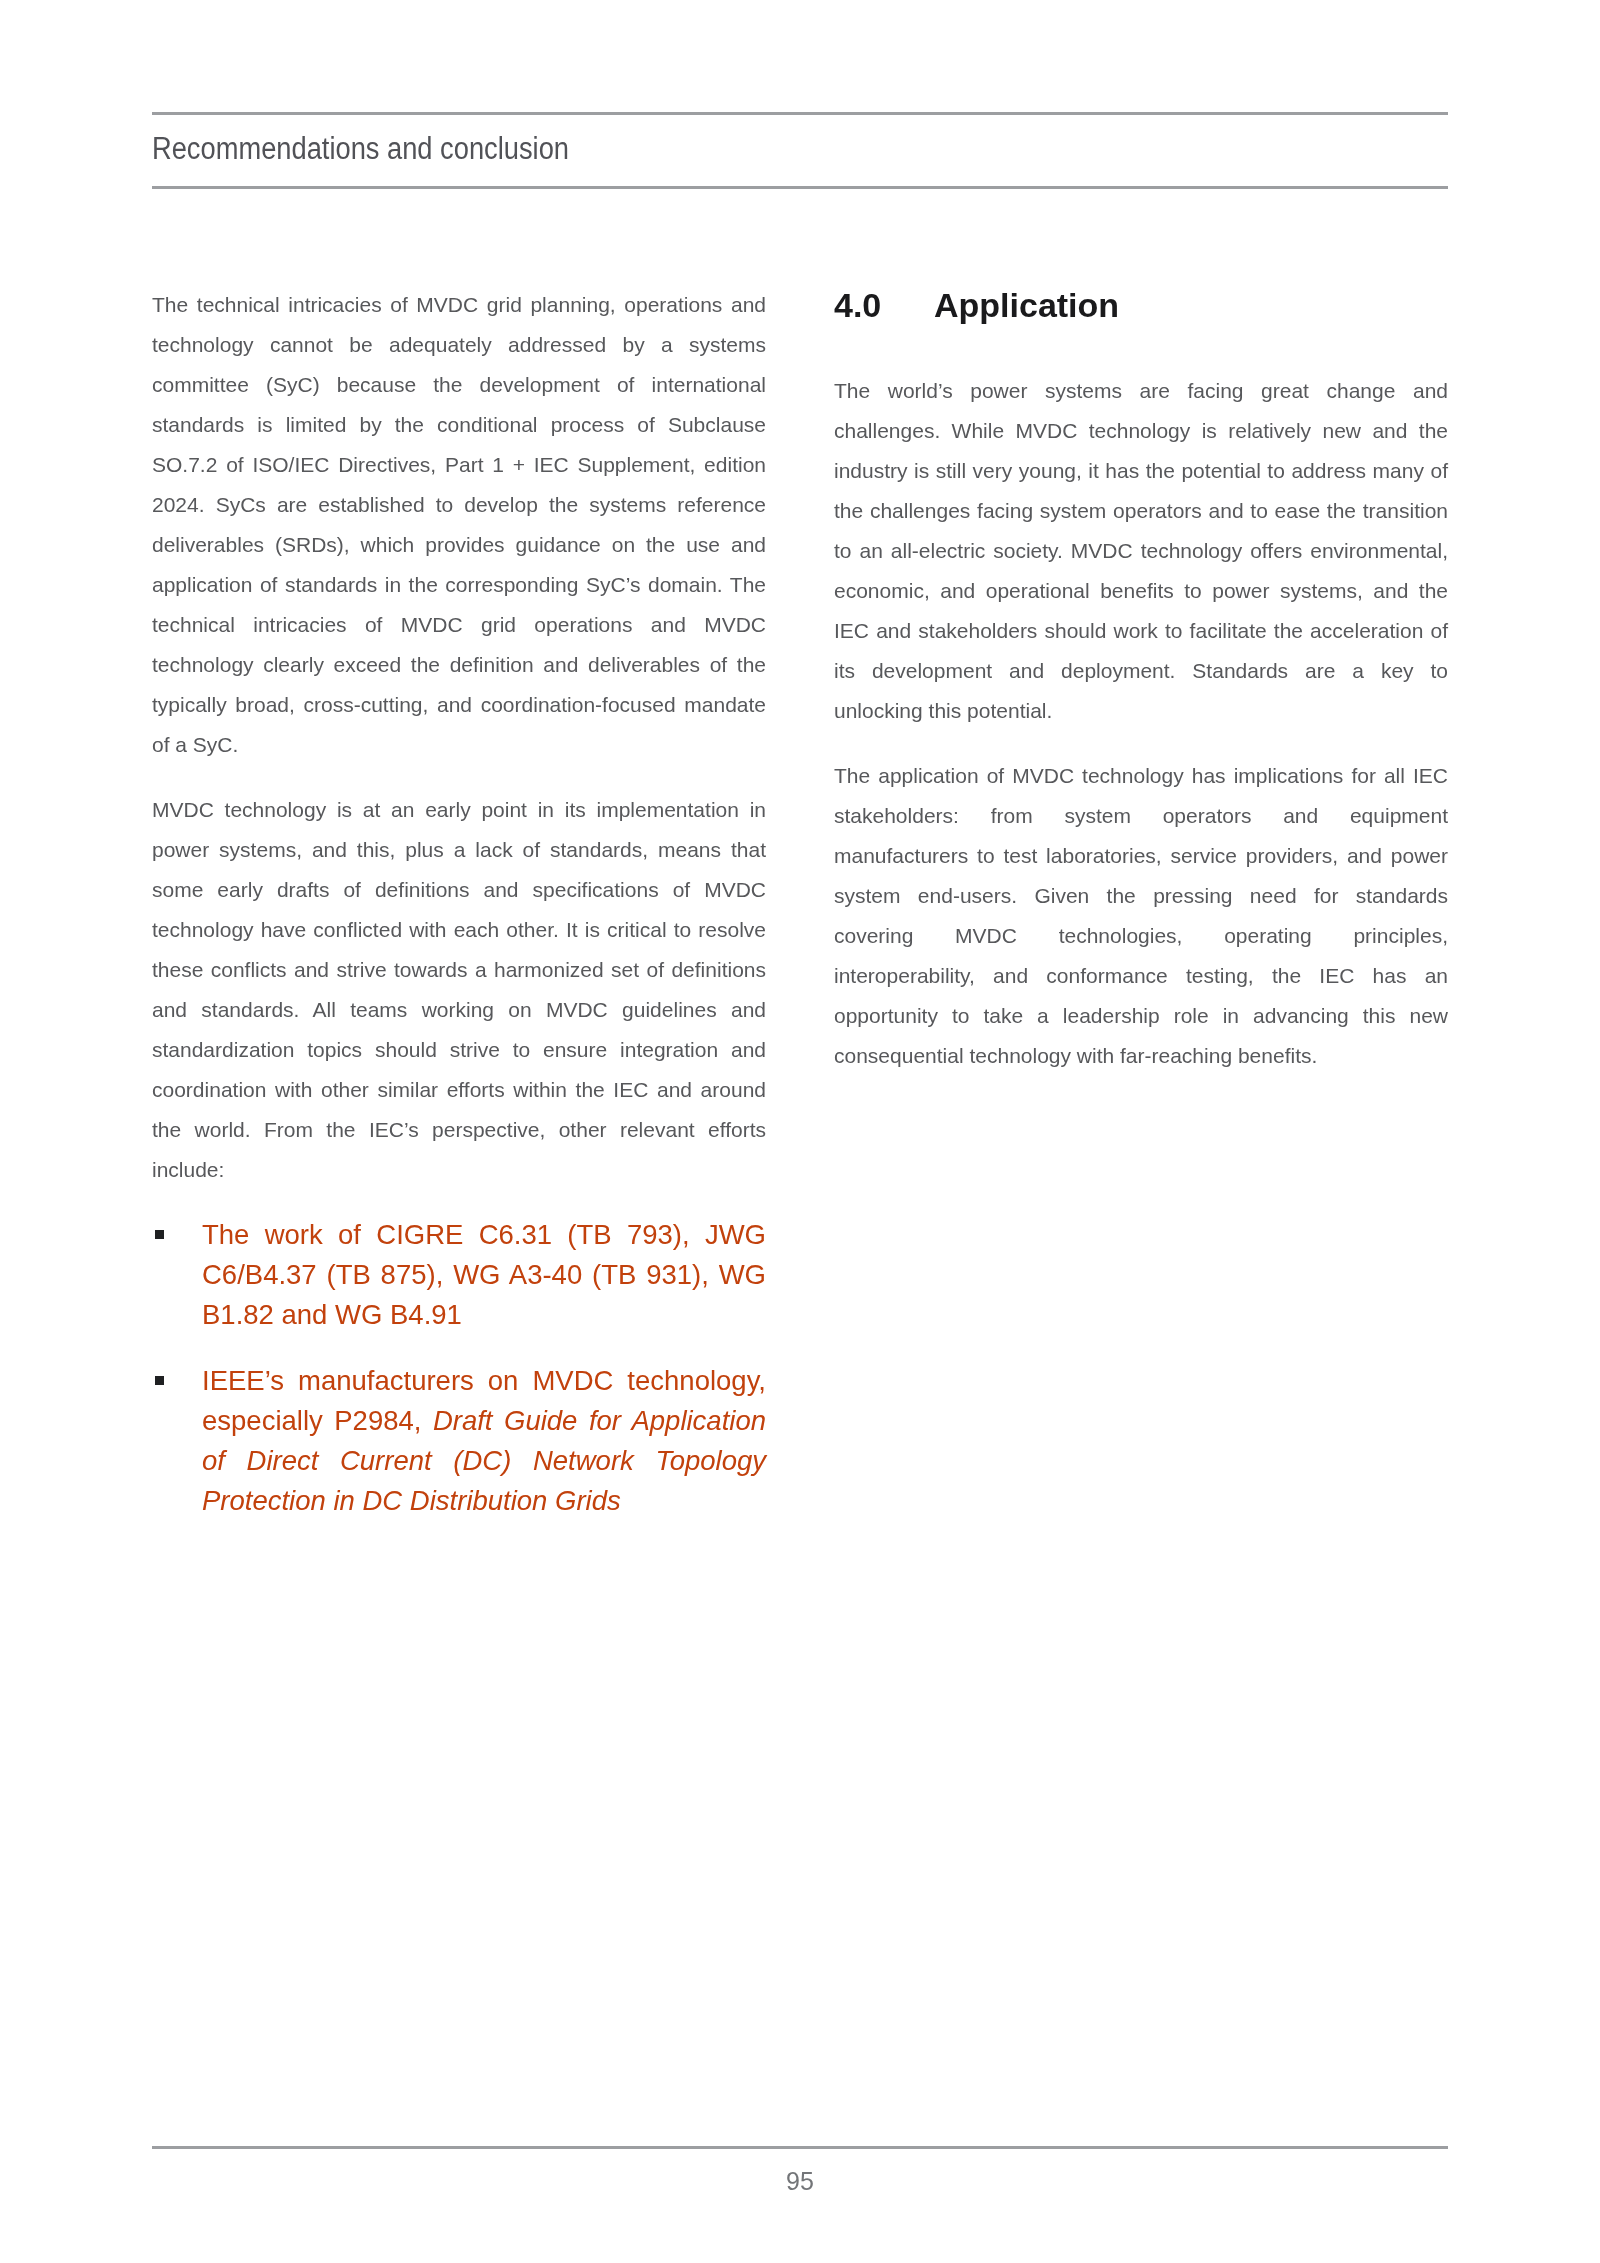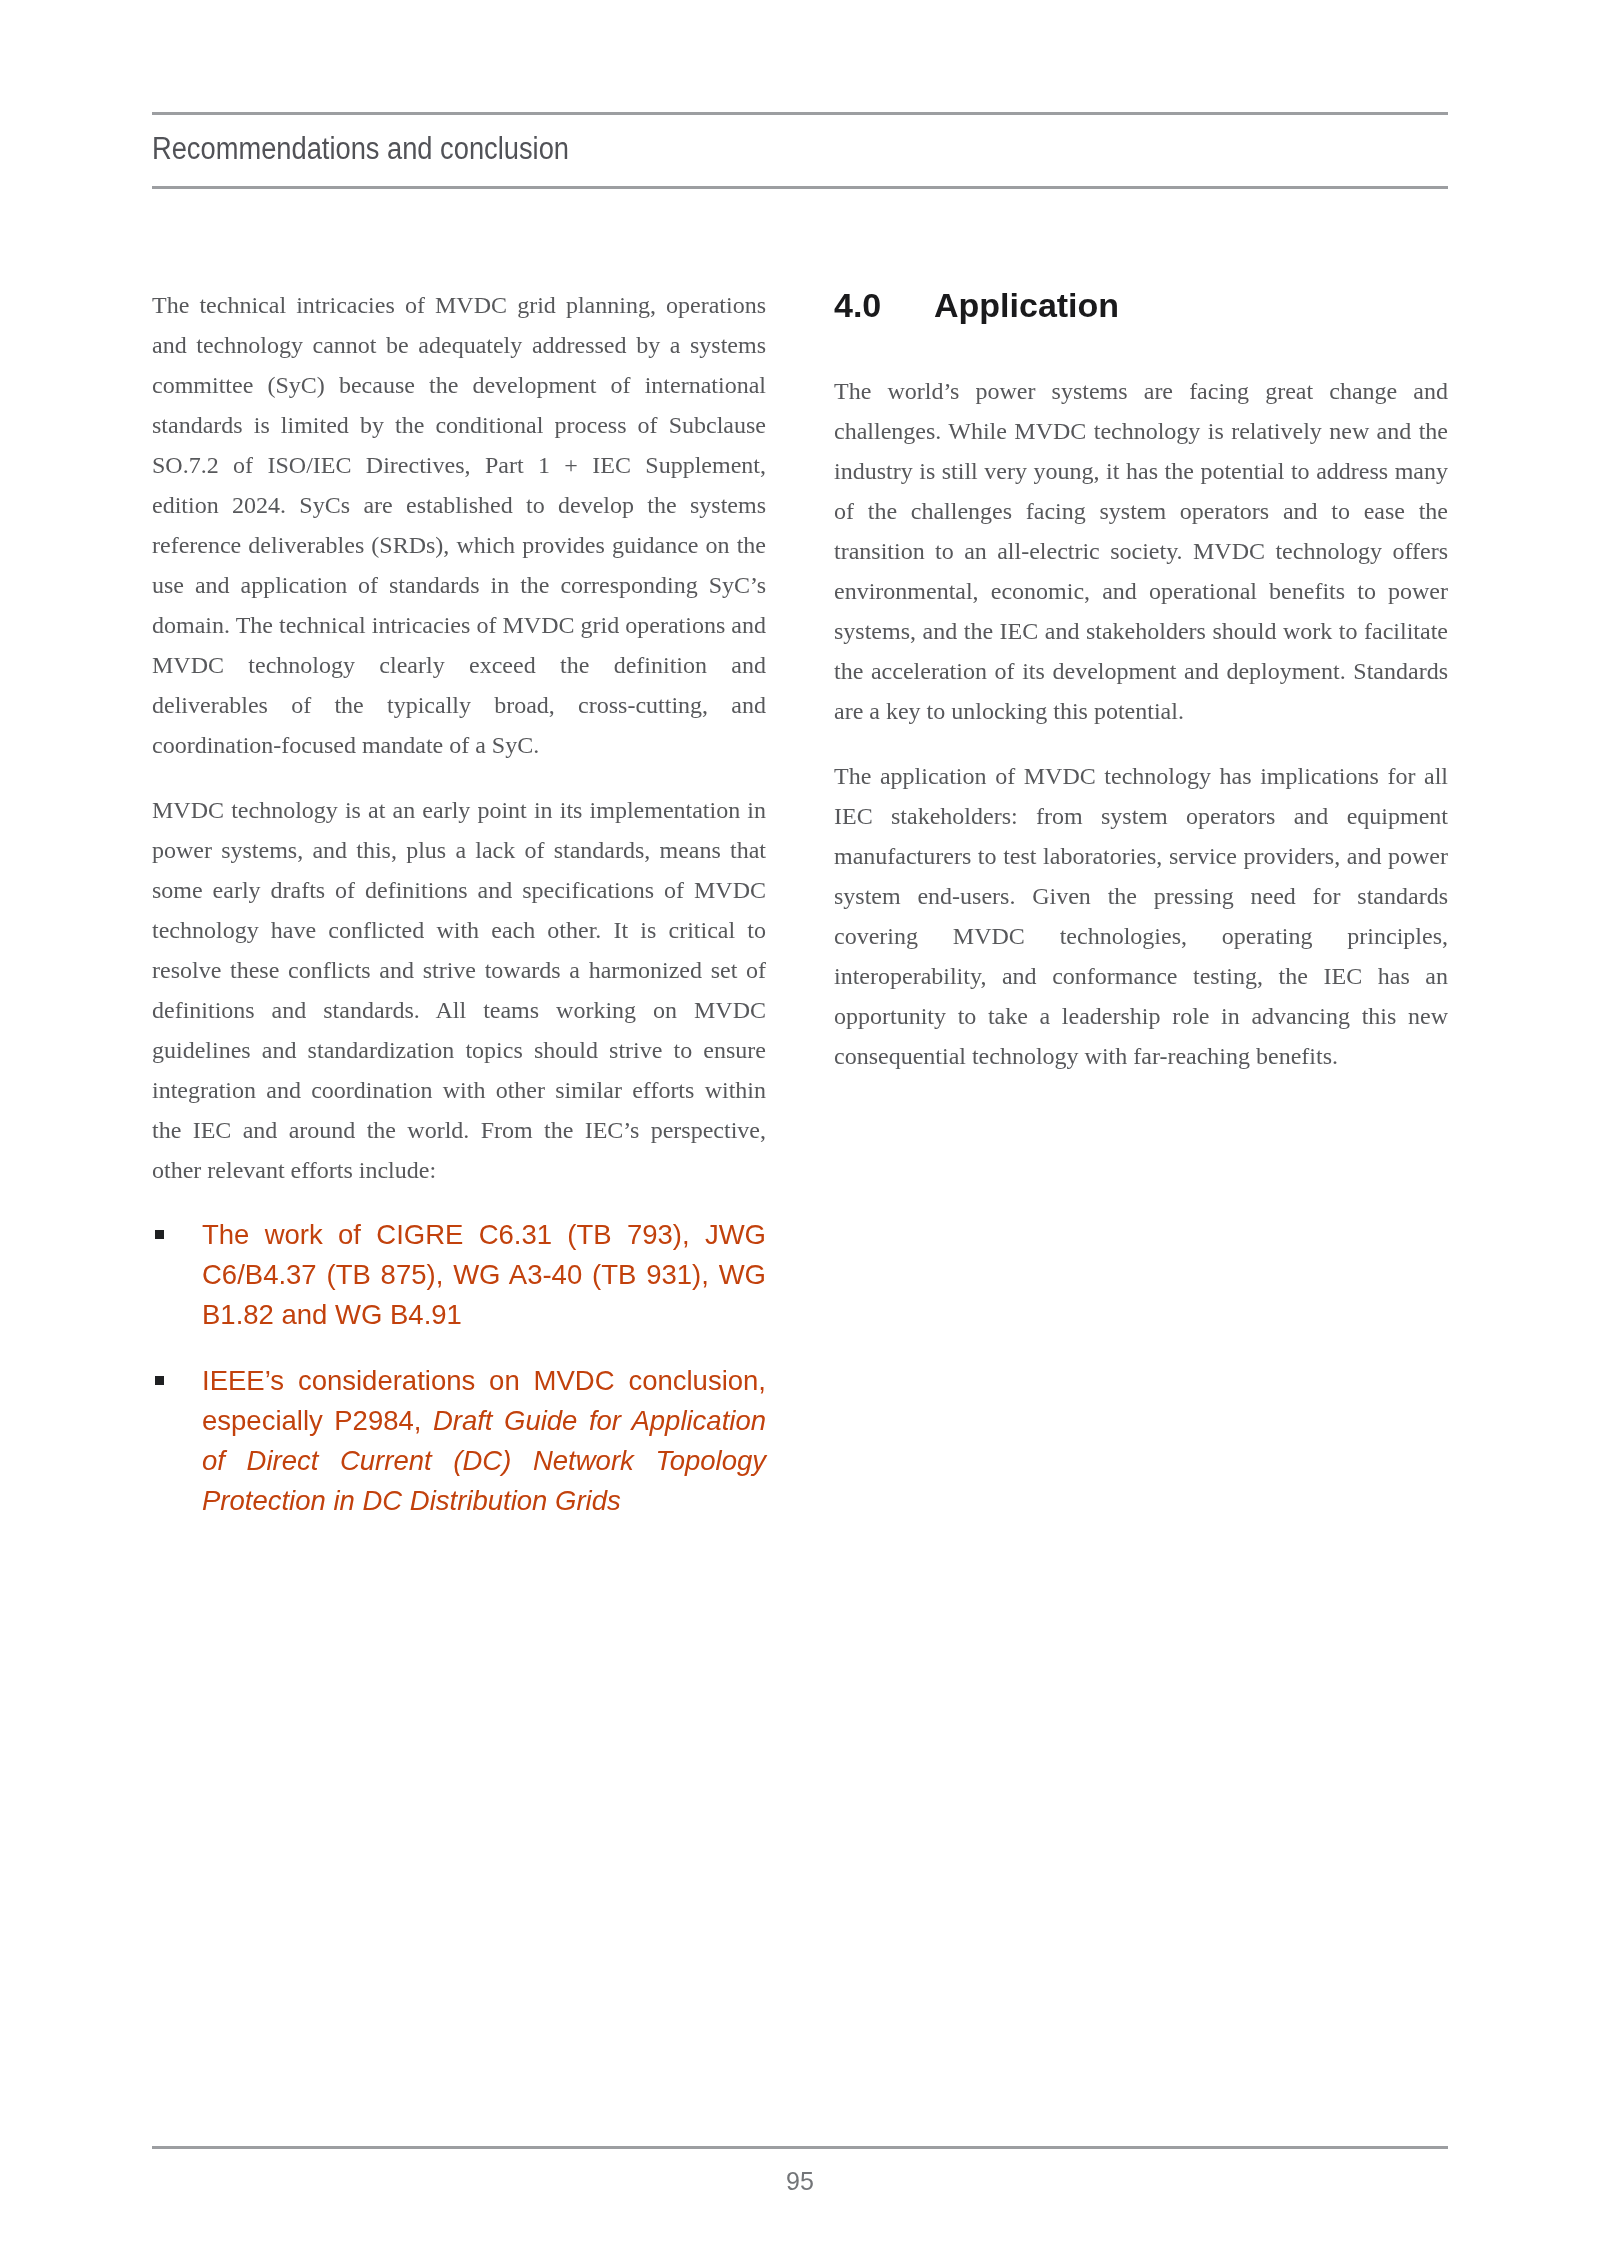--- a/index.html
+++ b/index.html
@@ -45,26 +45,25 @@
     gap: 68px;
     margin: 0 152px;
     padding-top: 96px;
   }
   .col {
     width: 614px;
     flex: 0 0 614px;
   }
   .col p {
     margin: 0 0 25px 0;
-    font-size: 24px;
+    font-size: 21px;
     line-height: 40px;
     color: #57585b;
     text-align: justify;
     font-weight: 400;
-    font-family: Liberation Serif, serif;
   }
   
   .section-heading {
     display: flex;
     margin: 0 0 46px 0;
     font-size: 34px;
     line-height: 40px;
     font-weight: 700;
     color: #1a1a1c;
   }
@@ -131,21 +130,21 @@
     <section class="col">
       <p>The technical intricacies of MVDC grid planning, operations and technology cannot be adequately addressed by a systems committee (SyC) because the development of international standards is limited by the conditional process of Subclause SO.7.2 of ISO/IEC Directives, Part 1 + IEC Supplement, edition 2024. SyCs are established to develop the systems reference deliverables (SRDs), which provides guidance on the use and application of standards in the corresponding SyC’s domain. The technical intricacies of MVDC grid operations and MVDC technology clearly exceed the definition and deliverables of the typically broad, cross-cutting, and coordination-focused mandate of a SyC.</p>
       <p>MVDC technology is at an early point in its implementation in power systems, and this, plus a lack of standards, means that some early drafts of definitions and specifications of MVDC technology have conflicted with each other. It is critical to resolve these conflicts and strive towards a harmonized set of definitions and standards. All teams working on MVDC guidelines and standardization topics should strive to ensure integration and coordination with other similar efforts within the IEC and around the world. From the IEC’s perspective, other relevant efforts include:</p>
       <ul class="bullet-list">
         <li>
           <span class="bullet-square"></span>
           <span>The work of CIGRE C6.31 (TB 793), JWG C6/B4.37 (TB 875), WG A3-40 (TB 931), WG B1.82 and WG B4.91</span>
         </li>
         <li>
           <span class="bullet-square"></span>
-          <span>IEEE’s considerations on MVDC conclusion, especially P2984, </span><em>Draft Guide for Application of Direct Current (DC) Network Topology Protection in DC Distribution Grids</em>
+          <span>IEEE’s manufacturers on MVDC technology, especially P2984, </span><em>Draft Guide for Application of Direct Current (DC) Network Topology Protection in DC Distribution Grids</em>
         </li>
       </ul>
     </section>
 
     <section class="col">
       <h2 class="section-heading">
         <span class="sec-num">4.0</span>
         <span>Application</span>
       </h2>
       <p>The world’s power systems are facing great change and challenges. While MVDC technology is relatively new and the industry is still very young, it has the potential to address many of the challenges facing system operators and to ease the transition to an all-electric society. MVDC technology offers environmental, economic, and operational benefits to power systems, and the IEC and stakeholders should work to facilitate the acceleration of its development and deployment. Standards are a key to unlocking this potential.</p>

